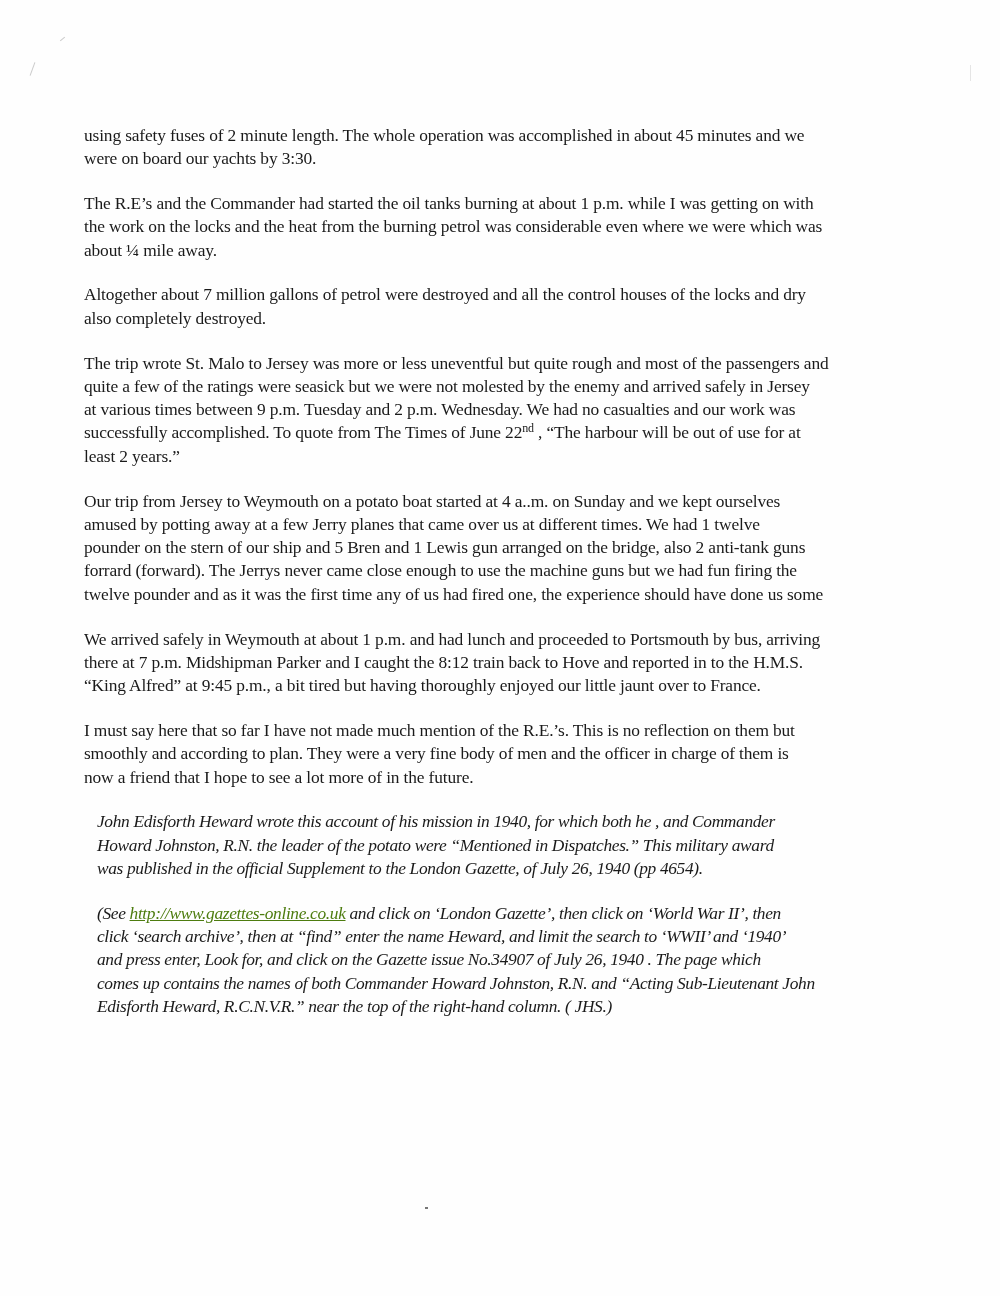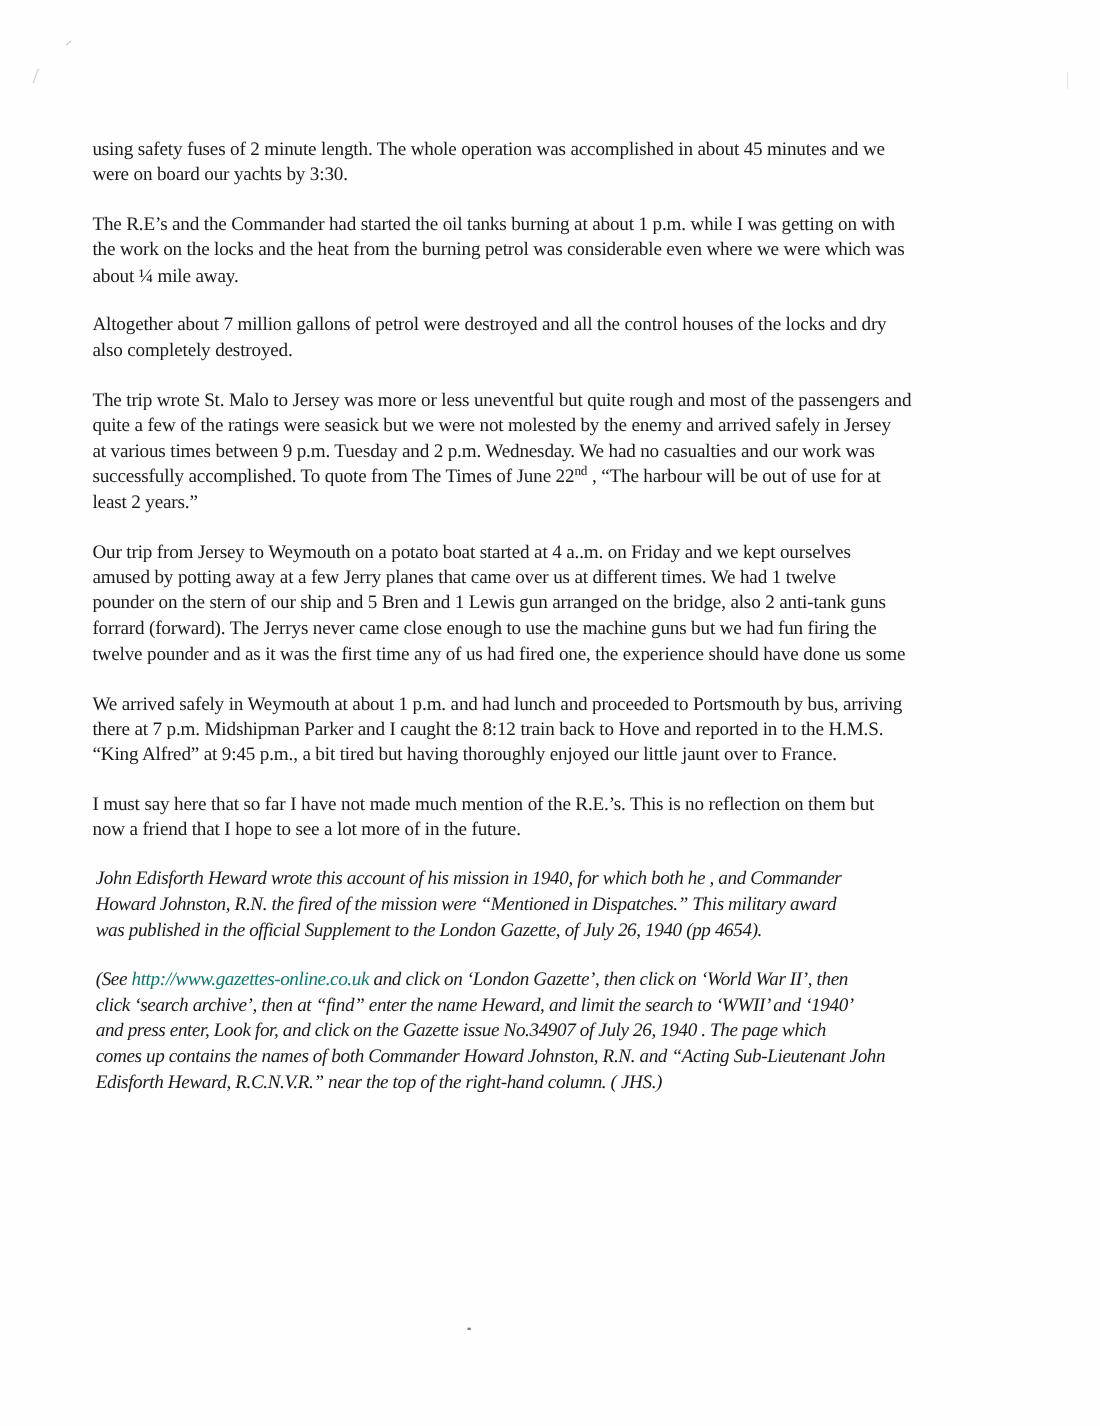--- a/index.html
+++ b/index.html
@@ -27,25 +27,26 @@
     }
     .para {
       margin: 0 0 21.5px 0;
       white-space: nowrap;
     }
     .para .line {
       display: block;
     }
     .para.italic {
       font-style: italic;
-      margin-left: 3px;
+      margin-left: 13px;
       letter-spacing: -0.35px;
     }
     .link {
-      color: #0f766e;
+      color: #4d7c0f;
+      text-decoration: underline;
       cursor: pointer;
     }
     sup {
       font-size: 12px;
       line-height: 0;
       vertical-align: 6px;
     }
     .scan-mark {
       position: absolute;
       background: #9a9a9a;
@@ -109,41 +110,42 @@
 
   <p class="para">
     <span class="line">The trip wrote St. Malo to Jersey was more or less uneventful but quite rough and most of the passengers and</span>
     <span class="line">quite a few of the ratings were seasick but we were  not molested by the enemy and arrived safely in Jersey</span>
     <span class="line">at various times between 9 p.m. Tuesday and 2 p.m. Wednesday.  We had no casualties and our work was</span>
     <span class="line"><span>successfully accomplished.  To quote from The Times of June 22</span><sup>nd</sup><span> , “The harbour will be out of use for at</span></span>
     <span class="line">least 2 years.”</span>
   </p>
 
   <p class="para">
-    <span class="line">Our trip from Jersey to Weymouth on a potato boat started at 4 a..m. on Friday and we kept ourselves</span>
+    <span class="line">Our trip from Jersey to Weymouth on a potato boat started at 4 a..m. on Sunday and we kept ourselves</span>
     <span class="line">amused by potting away at a few Jerry planes that came over us at different times.  We had 1 twelve</span>
     <span class="line">pounder on the stern of our ship and 5 Bren and 1 Lewis gun arranged on the bridge, also 2 anti-tank guns</span>
     <span class="line">forrard  (forward).  The Jerrys never came close enough to use the machine guns but we had fun firing the</span>
     <span class="line">twelve pounder and as it was the first time any of us had fired one, the experience should have done us some</span>
   </p>
 
   <p class="para">
     <span class="line">We arrived safely in Weymouth at about 1 p.m. and had lunch and proceeded to Portsmouth by bus, arriving</span>
     <span class="line">there at 7 p.m.  Midshipman Parker and I caught the 8:12 train back to Hove and reported in to the H.M.S.</span>
     <span class="line">“King Alfred” at 9:45 p.m., a bit tired but having thoroughly enjoyed our little jaunt over to France.</span>
   </p>
 
   <p class="para">
     <span class="line">I must say here that so far I have not made much mention of the R.E.’s.  This is no reflection on them but</span>
+    <span class="line">smoothly and according to plan.  They were a very fine body of men and the officer in charge of them is</span>
     <span class="line">now a friend that I hope to see a lot more of in the future.</span>
   </p>
 
   <p class="para italic">
     <span class="line">John Edisforth Heward  wrote this account of his mission in 1940, for which both he , and Commander</span>
-    <span class="line">Howard Johnston, R.N. the fired of the mission were “Mentioned in Dispatches.”    This military award</span>
+    <span class="line">Howard Johnston, R.N. the leader of the potato were “Mentioned in Dispatches.”    This military award</span>
     <span class="line">was published in the official Supplement to the London Gazette, of July 26, 1940 (pp 4654).</span>
   </p>
 
   <p class="para italic">
     <span class="line"><span>(See </span><a class="link">http://www.gazettes-online.co.uk</a><span>   and click on ‘London Gazette’, then click on ‘World War II’, then</span></span>
     <span class="line">click ‘search archive’, then at “find” enter the name Heward, and limit the search to ‘WWII’ and ‘1940’</span>
     <span class="line">and press enter,  Look for, and click on  the Gazette issue  No.34907 of July 26, 1940 .  The page which</span>
     <span class="line">comes up contains the names of both Commander Howard Johnston, R.N. and “Acting Sub-Lieutenant John</span>
     <span class="line">Edisforth Heward, R.C.N.V.R.” near the top of the right-hand column.  ( JHS.)</span>
   </p>

